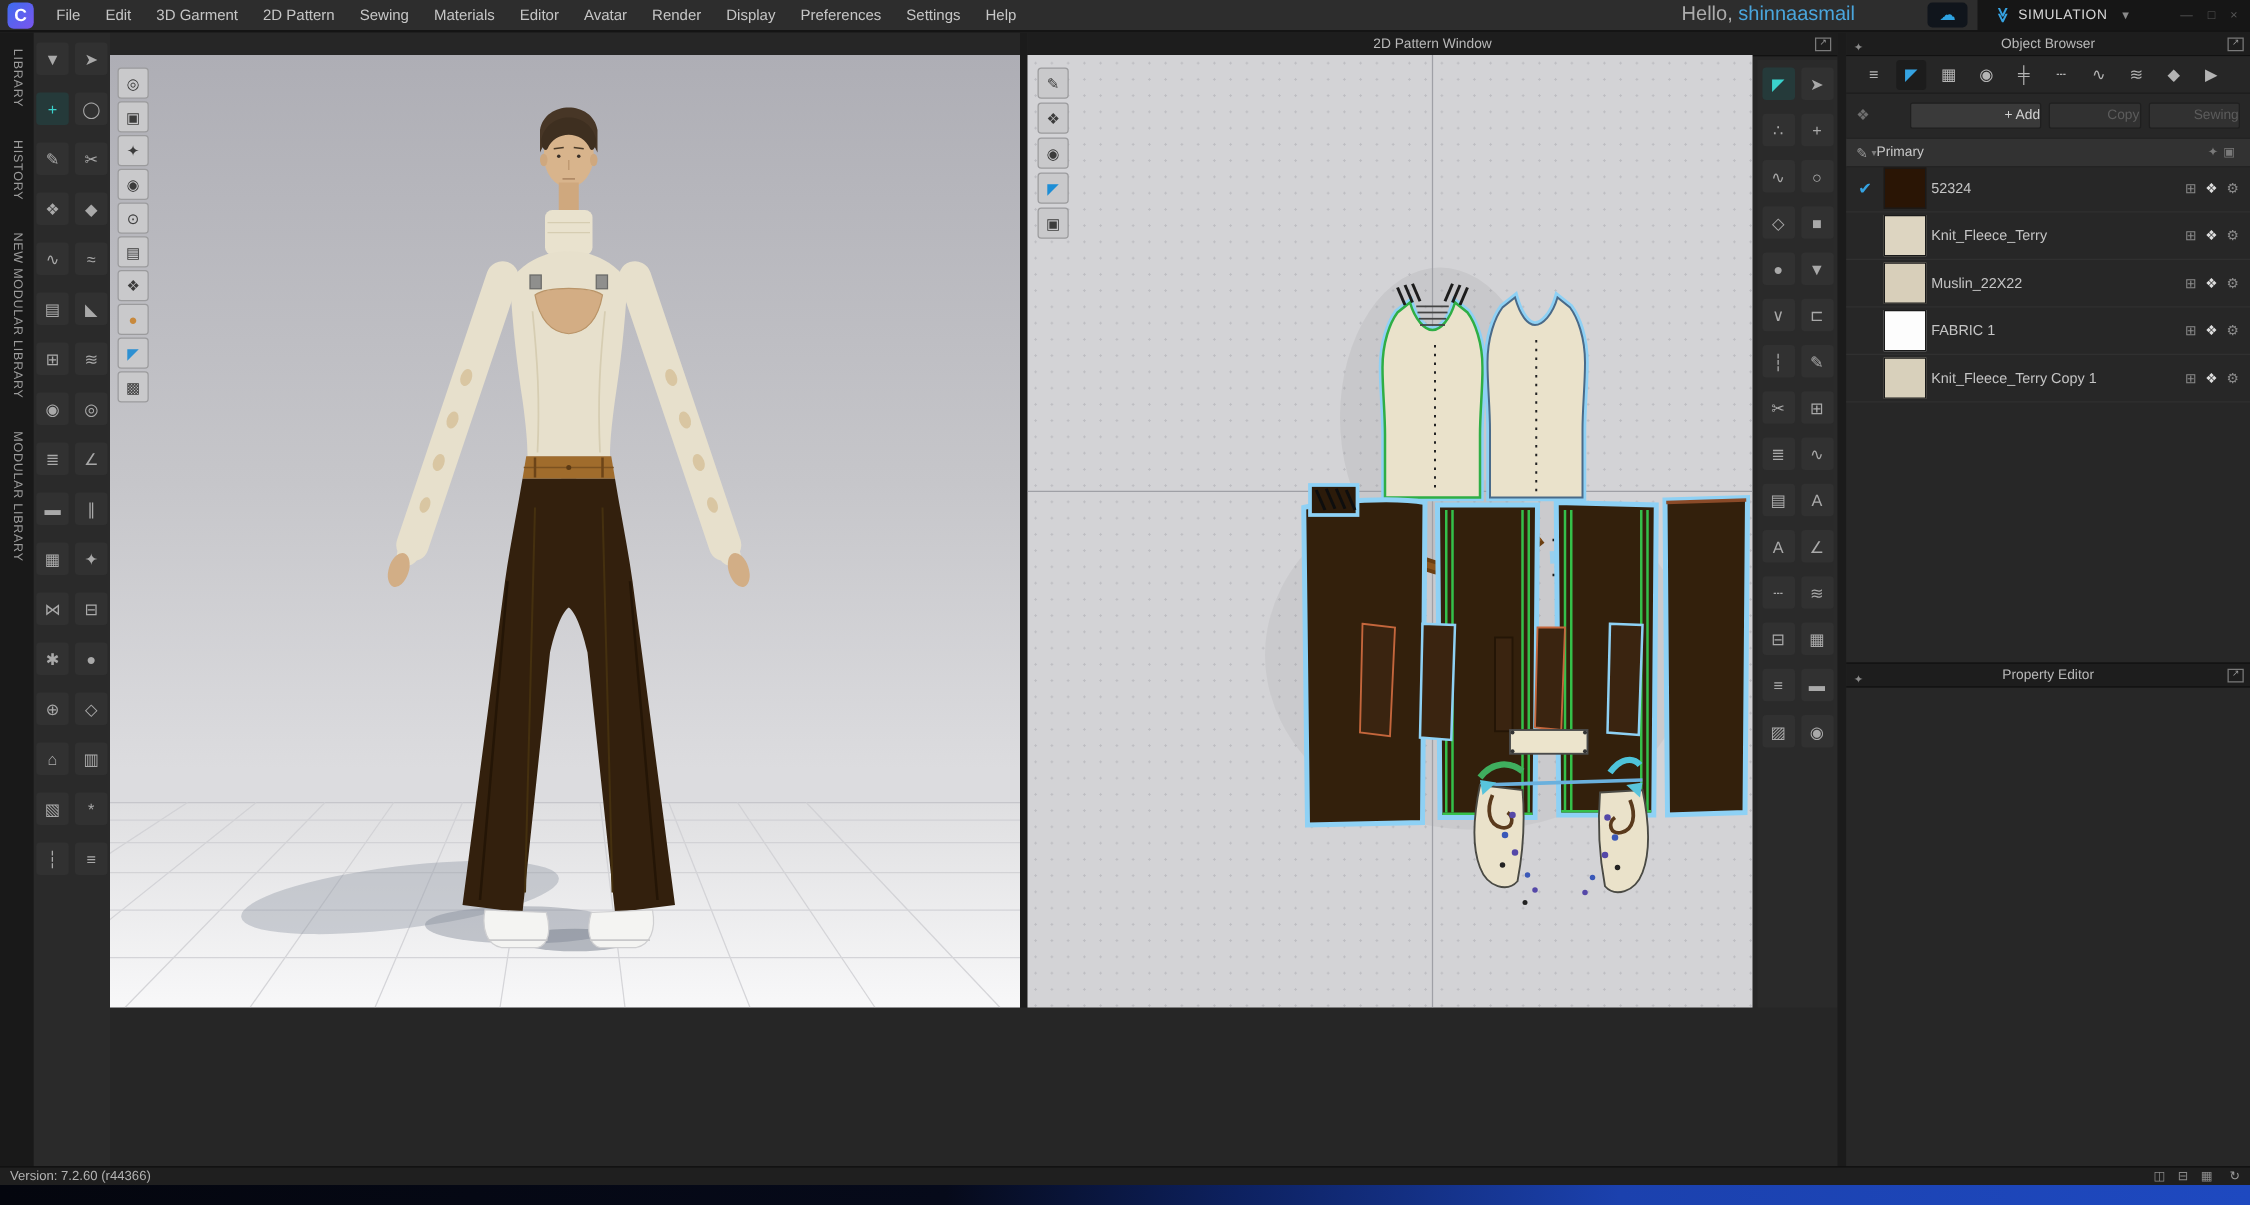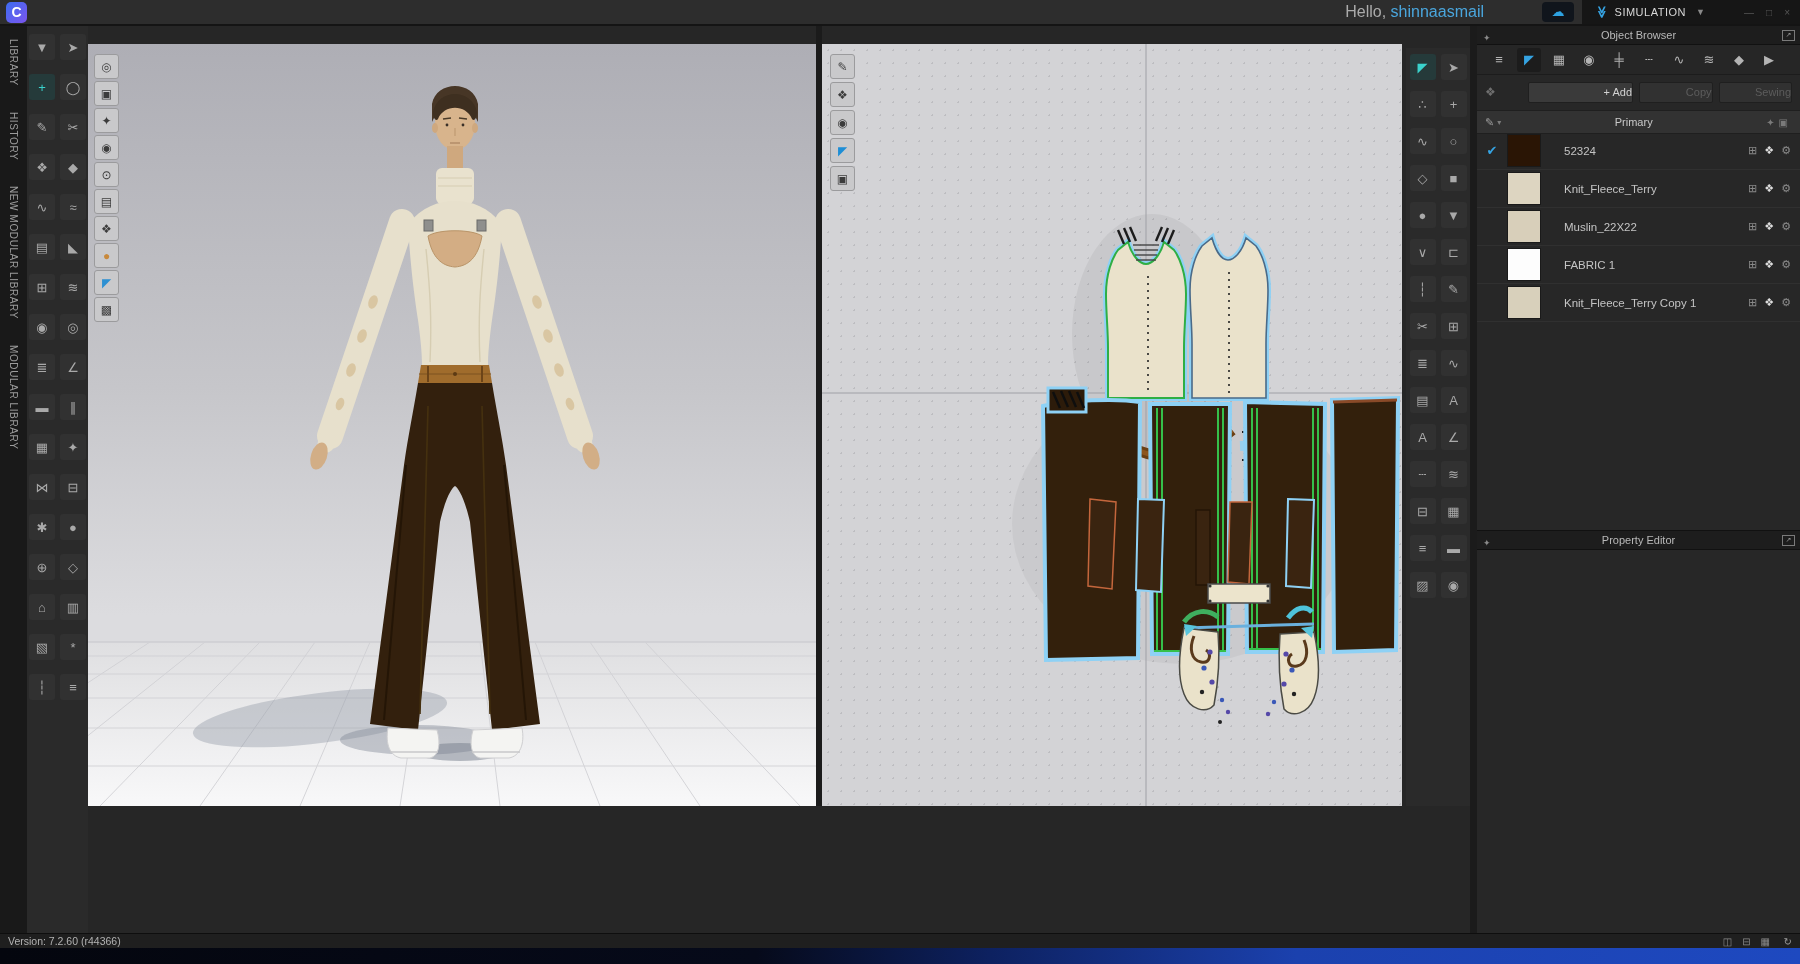--- a/index.html
+++ b/index.html
@@ -47,47 +47,62 @@
   .obtool.active{color:#35a3e2;background:#1c1c1c}
   #ob-actions{position:absolute;left:0;top:52px;width:323px;height:28px;display:flex;align-items:center;gap:6px;padding:0 8px;box-sizing:border-box}
   #ob-actions .lead-icon{color:#6f6f6f;font-size:12px;margin-right:26px}
   .btn{height:19px;border:1px solid #1f1f1f;background:#3a3a3a;color:#d2d2d2;font-size:11px;line-height:19px;text-align:right;border-radius:2px;cursor:pointer}
   #btn-add{width:104px}
   .btn.disabled{color:#5c5c5c;background:#313131;cursor:default}
   #btn-copy,#btn-assign{width:72px}
   #primary-row{position:absolute;left:0;top:84px;width:323px;height:22px;background:#323232;border-top:1px solid #1f1f1f;border-bottom:1px solid #1f1f1f;display:flex;align-items:center;font-size:11px;color:#c9c9c9}
   #primary-row .pencil{color:#9a9a9a;font-size:11px;margin:0 3px 0 8px}
   #primary-row .caret{color:#7c7c7c;font-size:8px}
-  #primary-row .plabel{flex:1;text-align:center}
+  #primary-row .plabel{flex:1;}
   #primary-row .pright{color:#7a7a7a;font-size:10px;margin-right:8px;letter-spacing:4px}
   #fabric-list{position:absolute;left:0;top:106px;width:323px}
   .frow{height:37px;display:flex;align-items:center;border-bottom:1px solid #303030;cursor:pointer}
   .fcheck{width:30px;text-align:center;color:#35a3e2;font-size:13px}
   .fswatch{width:32px;height:31px;border:1px solid #1a1a1a}
-  .fname{flex:1;color:#c4c4c4;font-size:11.5px;padding-left:23px;white-space:nowrap;overflow:hidden}
+  .fname{flex:1;color:#c4c4c4;font-size:11.5px;padding-left:4px;white-space:nowrap;overflow:hidden}
   .ficons{display:flex;gap:7px;padding-right:9px}
   .ficons span{font-size:11px;color:#8a8a8a}
   .ficons span.bright{color:#dedede}
   #pe-title{left:0;top:504px;width:323px;border-top:1px solid #111}
   
   .divider{position:absolute;background:#1b1b1b}
   
   #statusbar{position:absolute;left:0;top:933px;width:1800px;height:15px;background:#1f1f1f;border-top:1px solid #0e0e0e;color:#b2b2b2;font-size:10.5px;line-height:15px;padding-left:8px;box-sizing:border-box}
   #status-icons{position:absolute;right:30px;top:0;display:flex;gap:10px}
   #status-icons span{color:#8a8a8a;font-size:10px}
   #status-refresh{position:absolute;right:8px;top:0;color:#9a9a9a;font-size:10px}
   #taskbar{position:absolute;left:0;top:948px;width:1800px;height:16px;background:linear-gradient(90deg,#04060e 0%,#060a1a 42%,#0d2160 55%,#1b41ae 72%,#1e49c0 100%)}
 </style>
 </head>
 <body>
 
 <div id="stage">
 
   <div id="menubar">
     <div id="logo">C</div>
+    <div id="menu-items" style="display:flex">
+        <div class="menu-item">File</div>
+        <div class="menu-item">Edit</div>
+        <div class="menu-item">3D Garment</div>
+        <div class="menu-item">2D Pattern</div>
+        <div class="menu-item">Sewing</div>
+        <div class="menu-item">Materials</div>
+        <div class="menu-item">Editor</div>
+        <div class="menu-item">Avatar</div>
+        <div class="menu-item">Render</div>
+        <div class="menu-item">Display</div>
+        <div class="menu-item">Preferences</div>
+        <div class="menu-item">Settings</div>
+        <div class="menu-item">Help</div>
+      </div>
     <div id="hello"><span>Hello, </span><b>shinnaasmail</b></div>
     <div id="cloud-tile">☁</div>
     <div id="simblock">
       <span id="sim-chevron">≫</span>
       <span id="sim-label">SIMULATION</span>
       <span id="sim-caret">▼</span>
       <div id="winctl">
         <span>—</span>
         <span>□</span>
         <span>×</span>
@@ -247,20 +262,24 @@
           <line x1="302" y1="708" x2="350" y2="708" stroke="#c8c8ca" stroke-width="1.4"></line>
           <line x1="384" y1="708" x2="432" y2="708" stroke="#c8c8ca" stroke-width="1.4"></line>
         </g>
       </svg>
     </div>
   </div>
 
   <div class="divider" style="left:816px;top:26px;width:6px;height:780px"></div>
 
   <div id="view2d">
+    <div class="win-title" id="view2d-title">
+      <span>2D Pattern Window</span>
+      <span class="popout">↗</span>
+    </div>
     <div id="view2d-canvas">
       <div id="view2d-tools">
           <div class="mini">✎</div>
           <div class="mini">❖</div>
           <div class="mini">◉</div>
           <div class="mini" style="color: rgb(29, 142, 214);">◤</div>
           <div class="mini">▣</div>
         </div>
       <svg width="580" height="762" viewBox="0 0 580 762">
 

